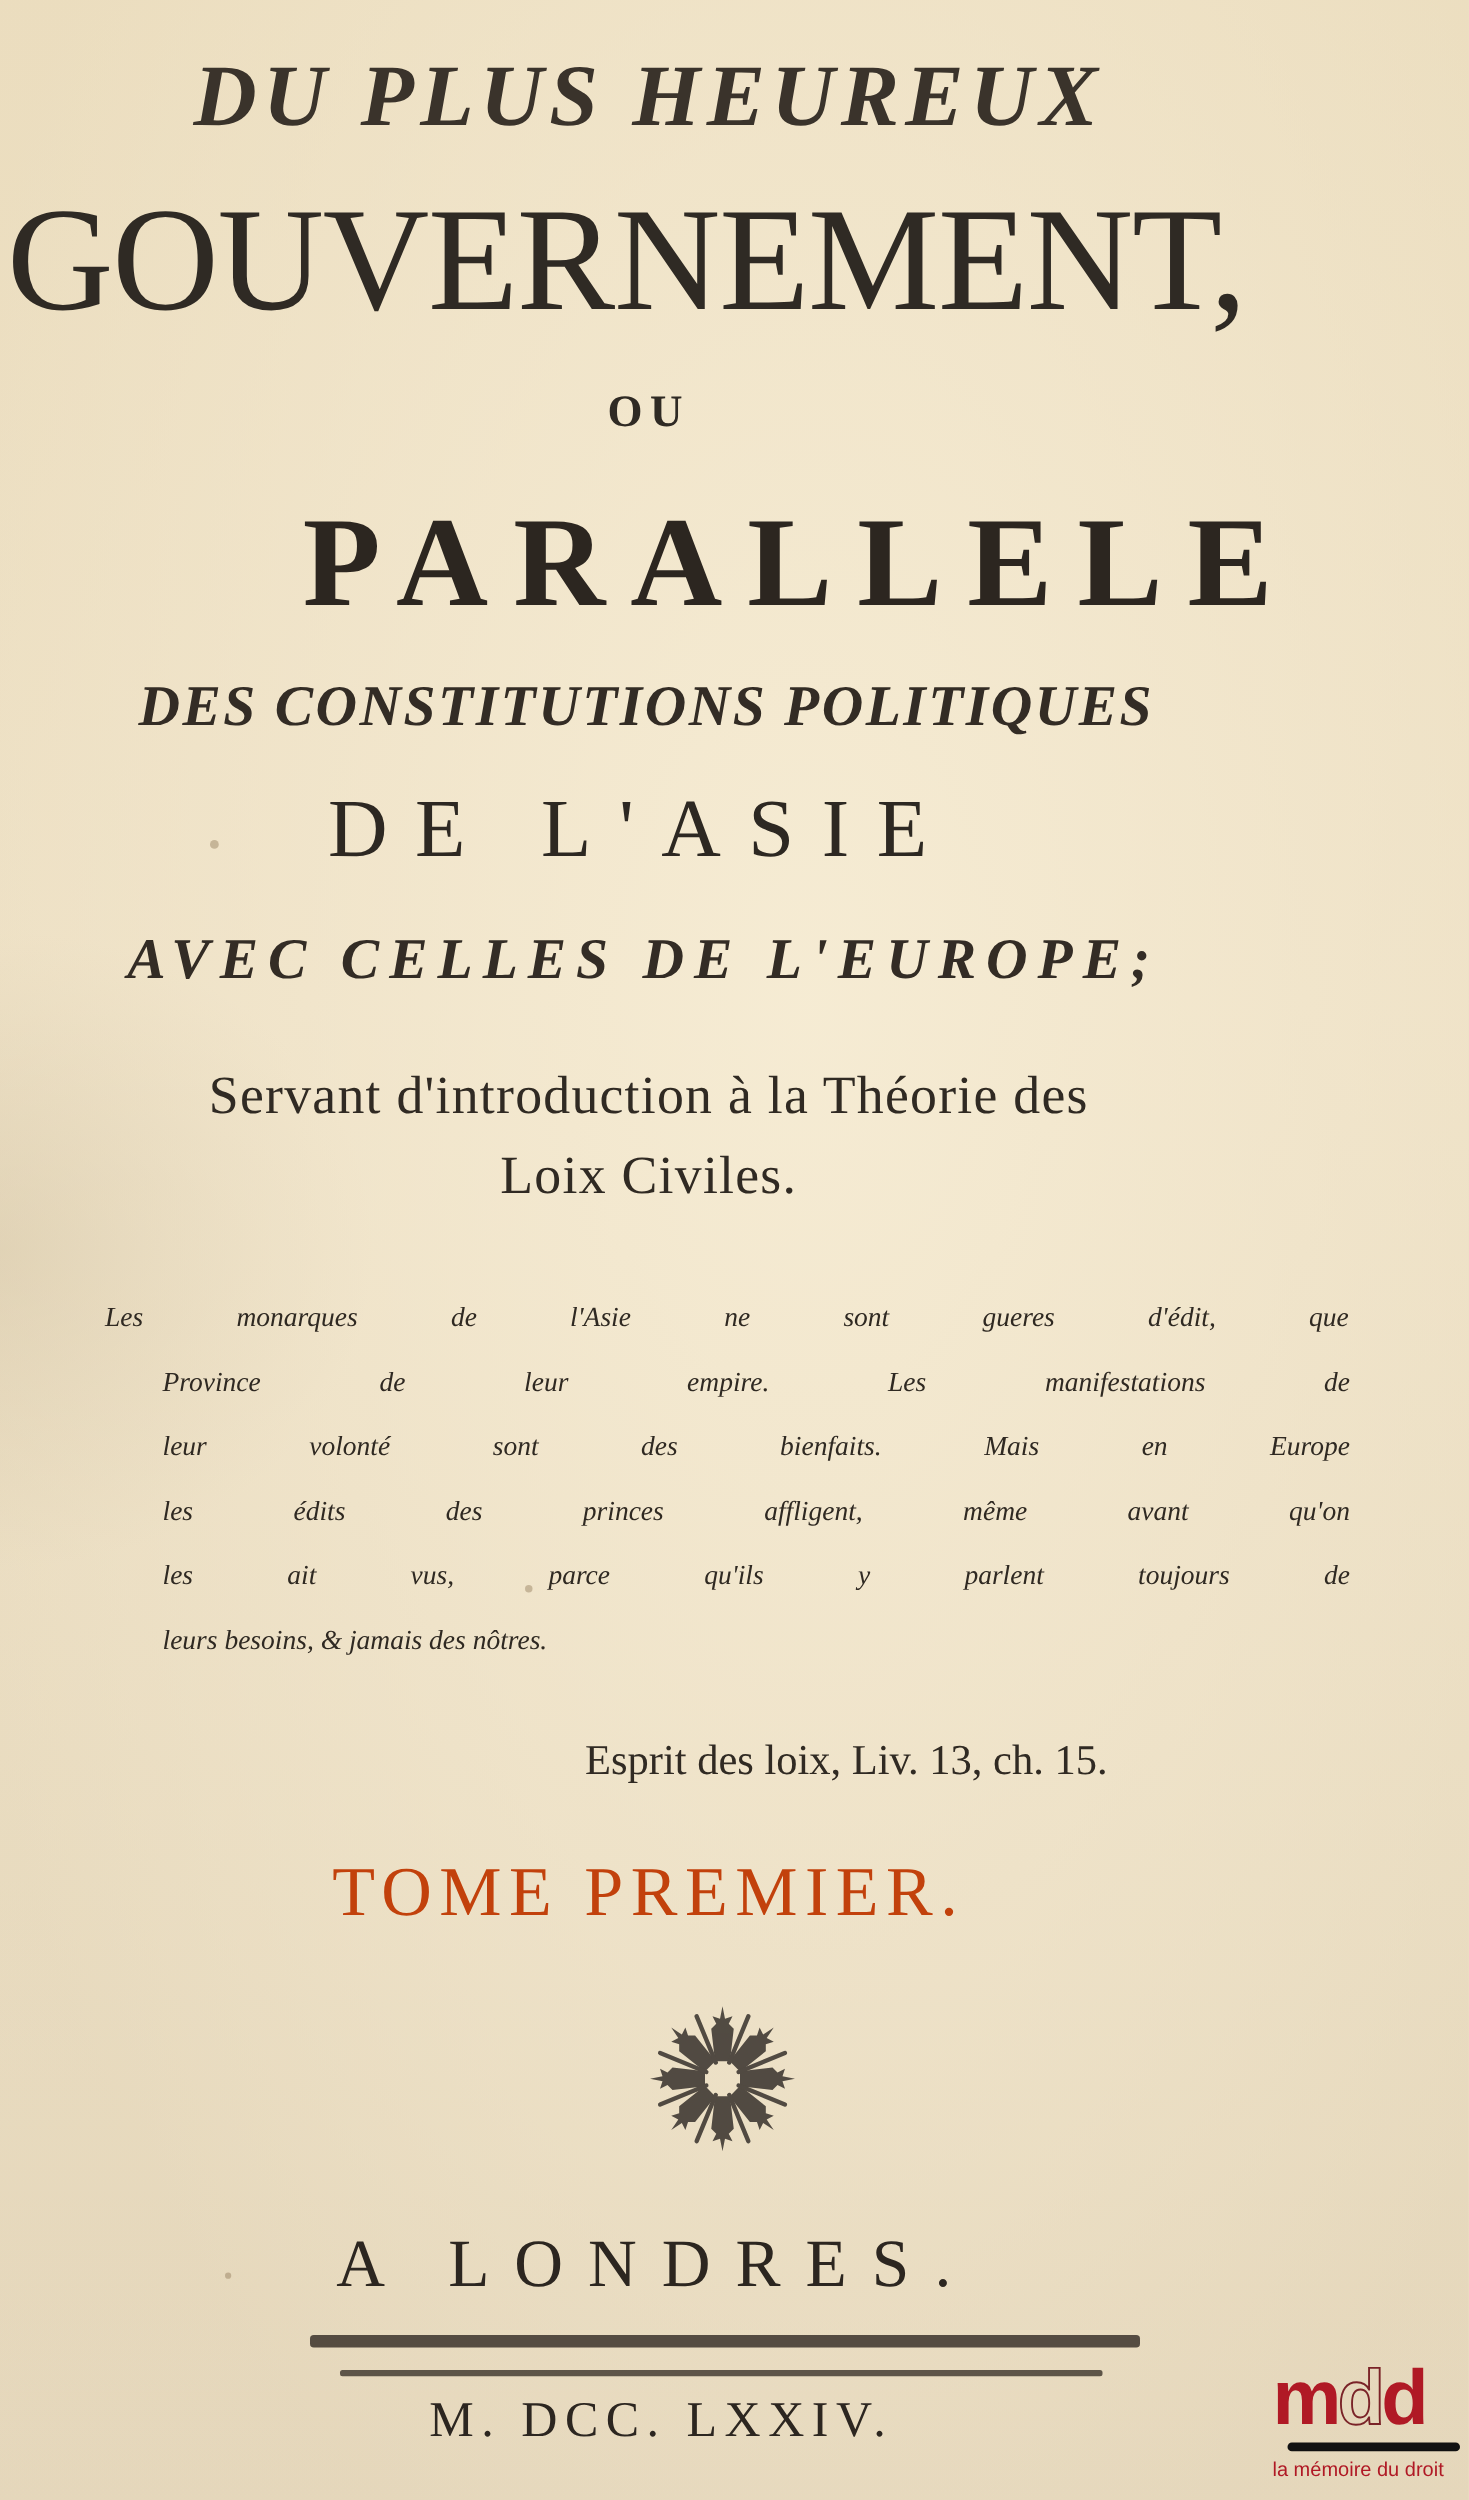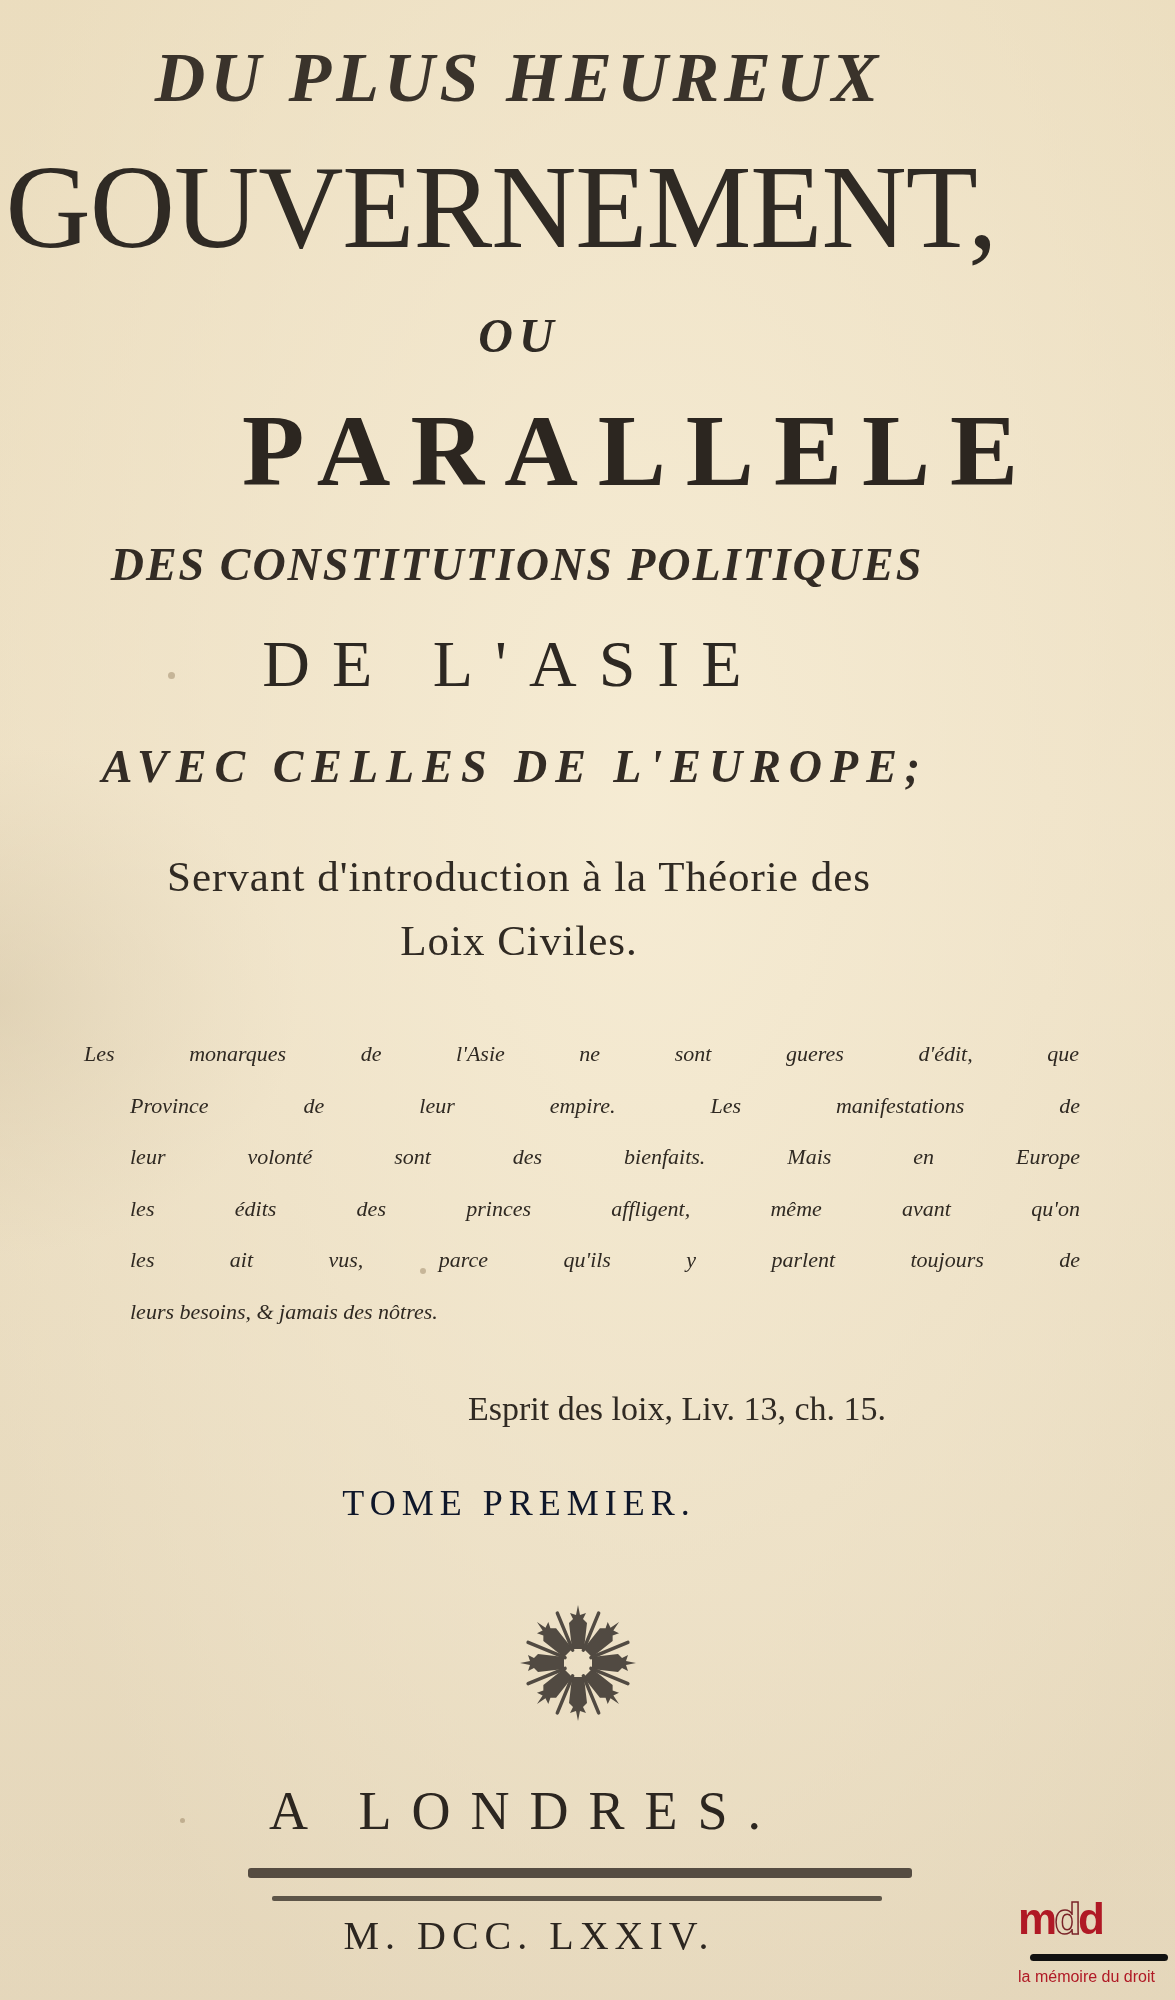--- a/index.html
+++ b/index.html
@@ -13,46 +13,46 @@
     .paper {
       position: absolute; inset: 0;
       background:
         radial-gradient(ellipse at 55% 40%, rgba(246,236,212,0.9) 0%, rgba(240,228,202,0.6) 45%, rgba(226,210,178,0.3) 80%),
         radial-gradient(ellipse at 0% 50%, rgba(205,190,160,0.55) 0%, rgba(205,190,160,0) 18%),
         linear-gradient(180deg, #efe2c4 0%, #f2e6cc 40%, #ebdfc5 75%, #e6d9bf 100%);
     }
     .line { position: absolute; left: 0; width: 1038px; text-align: center; white-space: nowrap; }
     .t1 { top: 38px; font-size: 70px; font-style: italic; font-weight: bold; letter-spacing: 5px; color: #3a332b; }
     .t2 { top: 140px; font-size: 118px; letter-spacing: -1px; color: #2f2a24; left: -18px; }
-    .t3 { top: 308px; font-size: 48px; font-style: italic; font-weight: bold; letter-spacing: 6px; color: #2f2a24; }
+    .t3 { top: 308px; font-size: 36px; font-weight: bold; letter-spacing: 6px; color: #2f2a24; }
     .t4 { top: 392px; font-size: 102px; font-weight: bold; letter-spacing: 20px; color: #2c2620; text-align: right; }
     .t5 { top: 538px; font-size: 46px; font-style: italic; font-weight: bold; letter-spacing: 2px; color: #332c25; left: -2px; }
     .t6 { top: 626px; font-size: 66px; letter-spacing: 22px; color: #2d2822; left: -6px; }
     .t7 { top: 740px; font-size: 46px; font-style: italic; font-weight: bold; letter-spacing: 8px; color: #332c25; left: -4px; }
     .t8 { top: 852px; font-size: 43px; color: #302a23; letter-spacing: 1px; }
     .t9 { top: 916px; font-size: 43px; color: #302a23; letter-spacing: 1px; }
 
     .quote { position: absolute; left: 84px; top: 1028px; width: 1000px; font-style: italic; font-size: 22px; color: #2f2922; line-height: 51.5px; }
     .quote .q { display: block; white-space: nowrap; text-align: justify; text-align-last: justify; }
     .quote .q0 { width: 995px; }
     .quote .qi { margin-left: 46px; width: 950px; }
     .quote .qlast { text-align-last: left; }
 
     .cite { position: absolute; left: 468px; top: 1390px; font-size: 34px; color: #302a23; white-space: nowrap; }
-    .tome { top: 1482px; font-size: 36px; letter-spacing: 6px; color: #0f172a; left: 0; }
+    .tome { top: 1482px; font-size: 56px; letter-spacing: 6px; color: #c2410c; left: 0; }
 
     .orn { position: absolute; left: 511px; top: 1600px; width: 134px; height: 126px; }
 
     .londres { top: 1780px; font-size: 54px; letter-spacing: 20px; color: #2c2620; left: 6px; }
     .rule1 { position: absolute; left: 248px; top: 1868px; width: 664px; height: 10px; background: #3b332b; border-radius: 3px; opacity: 0.85; }
     .rule2 { position: absolute; left: 272px; top: 1896px; width: 610px; height: 5px; background: #3b332b; border-radius: 2px; opacity: 0.8; }
     .year { top: 1912px; font-size: 40px; letter-spacing: 6px; color: #2c2620; left: 10px; }
 
     .logo { position: absolute; left: 1018px; top: 1888px; width: 150px; height: 112px; }
-    .logo-mark { position: absolute; left: 0; top: 0; font-family: "Liberation Sans", sans-serif; font-size: 44px; font-weight: bold; color: #b01925; letter-spacing: -3px; line-height: 62px; }
+    .logo-mark { position: absolute; left: 0; top: 0; font-family: "Liberation Sans", sans-serif; font-size: 62px; font-weight: bold; color: #b01925; letter-spacing: -3px; line-height: 62px; }
     .logo-mark .hollow { color: transparent; -webkit-text-stroke: 1.5px #7a2328; }
     .logo-bar { position: absolute; left: 12px; top: 66px; width: 138px; height: 7px; background: #111; border-radius: 4px; }
     .logo-text { position: absolute; left: 0; top: 80px; font-family: "Liberation Sans", sans-serif; font-size: 16px; color: #b01925; white-space: nowrap; }
 
     .blot { position: absolute; border-radius: 50%; background: rgba(120,95,60,0.35); }
   </style>
 </head>
 <body>
 
 <div class="paper"></div>

